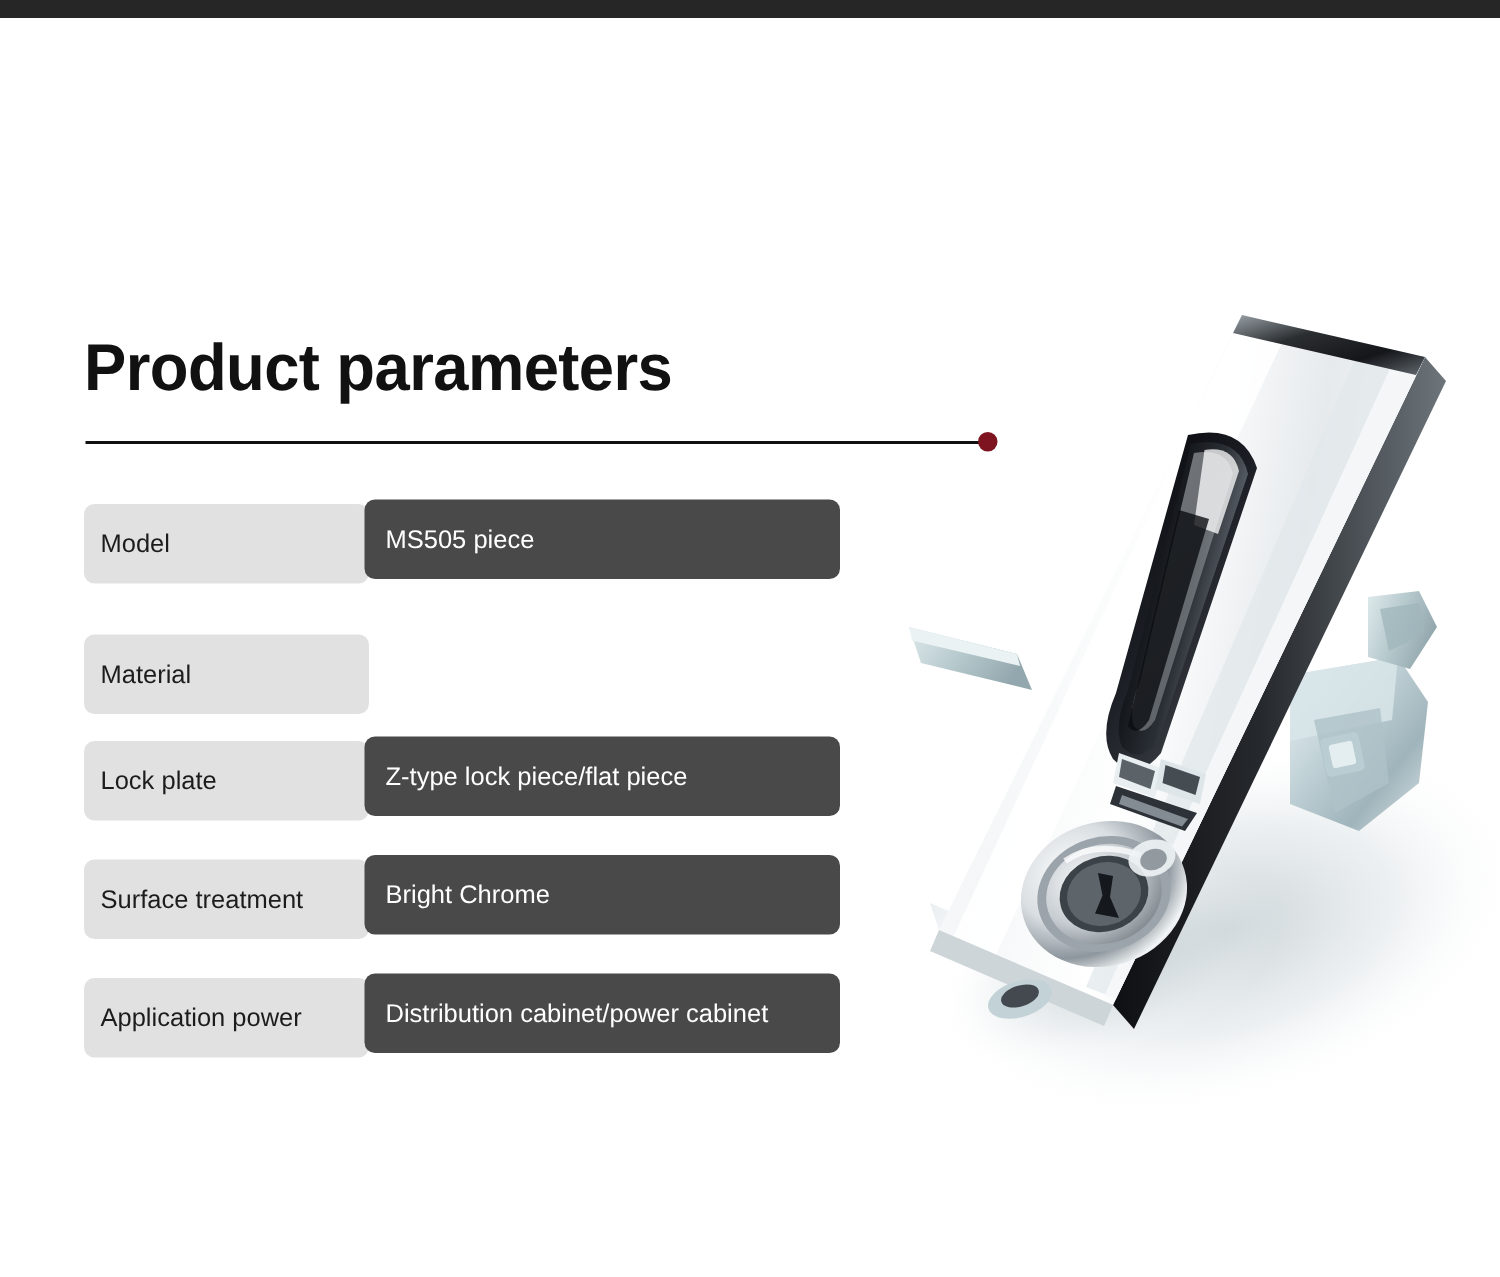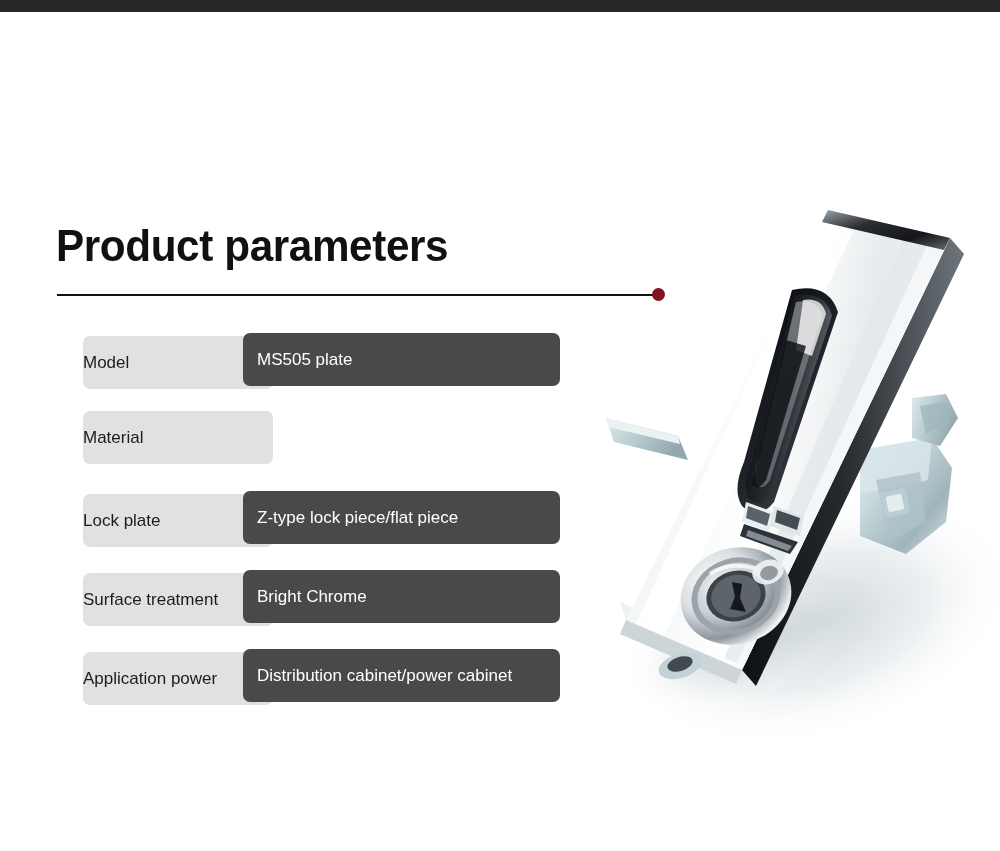--- a/index.html
+++ b/index.html
@@ -78,21 +78,21 @@
     position: absolute;
     left: 56px;
     top: 3px;
     width: 190px;
     height: 53px;
     background: #e1e1e1;
     border-radius: 7px;
     box-sizing: border-box;
     display: flex;
     align-items: center;
-    margin-left: 27px;
+    padding-left: 11px;
   }
   .spec-label-text {
     font-size: 17px;
     color: #1c1c1c;
     line-height: 1;
     white-space: nowrap;
   }
   .spec-value {
     position: absolute;
     left: 243px;
@@ -108,21 +108,21 @@
   }
   .spec-value-text {
     font-size: 17px;
     color: #ffffff;
     line-height: 1;
     white-space: nowrap;
   }
 
   
   .row-0 { top: 333px; }
-  .row-1 { top: 408px; }
+  .row-1 { top: 420px; }
   .row-2 { top: 491px; }
   .row-3 { top: 570px; }
   .row-4 { top: 649px; }
 
   
   .product-photo {
     position: absolute;
     left: 560px;
     top: 150px;
     width: 440px;
@@ -144,21 +144,21 @@
 <div class="rule"></div>
 <div class="rule-dot"></div>
 
 <div class="spec-table">
 
   <div class="spec-row row-0">
     <div class="spec-label">
       <span class="spec-label-text">Model</span>
     </div>
     <div class="spec-value">
-      <span class="spec-value-text">MS505 plate</span>
+      <span class="spec-value-text">MS505 piece</span>
     </div>
   </div>
 
   <div class="spec-row row-1">
     <div class="spec-label">
       <span class="spec-label-text">Material</span>
     </div>
   </div>
 
   <div class="spec-row row-3">

